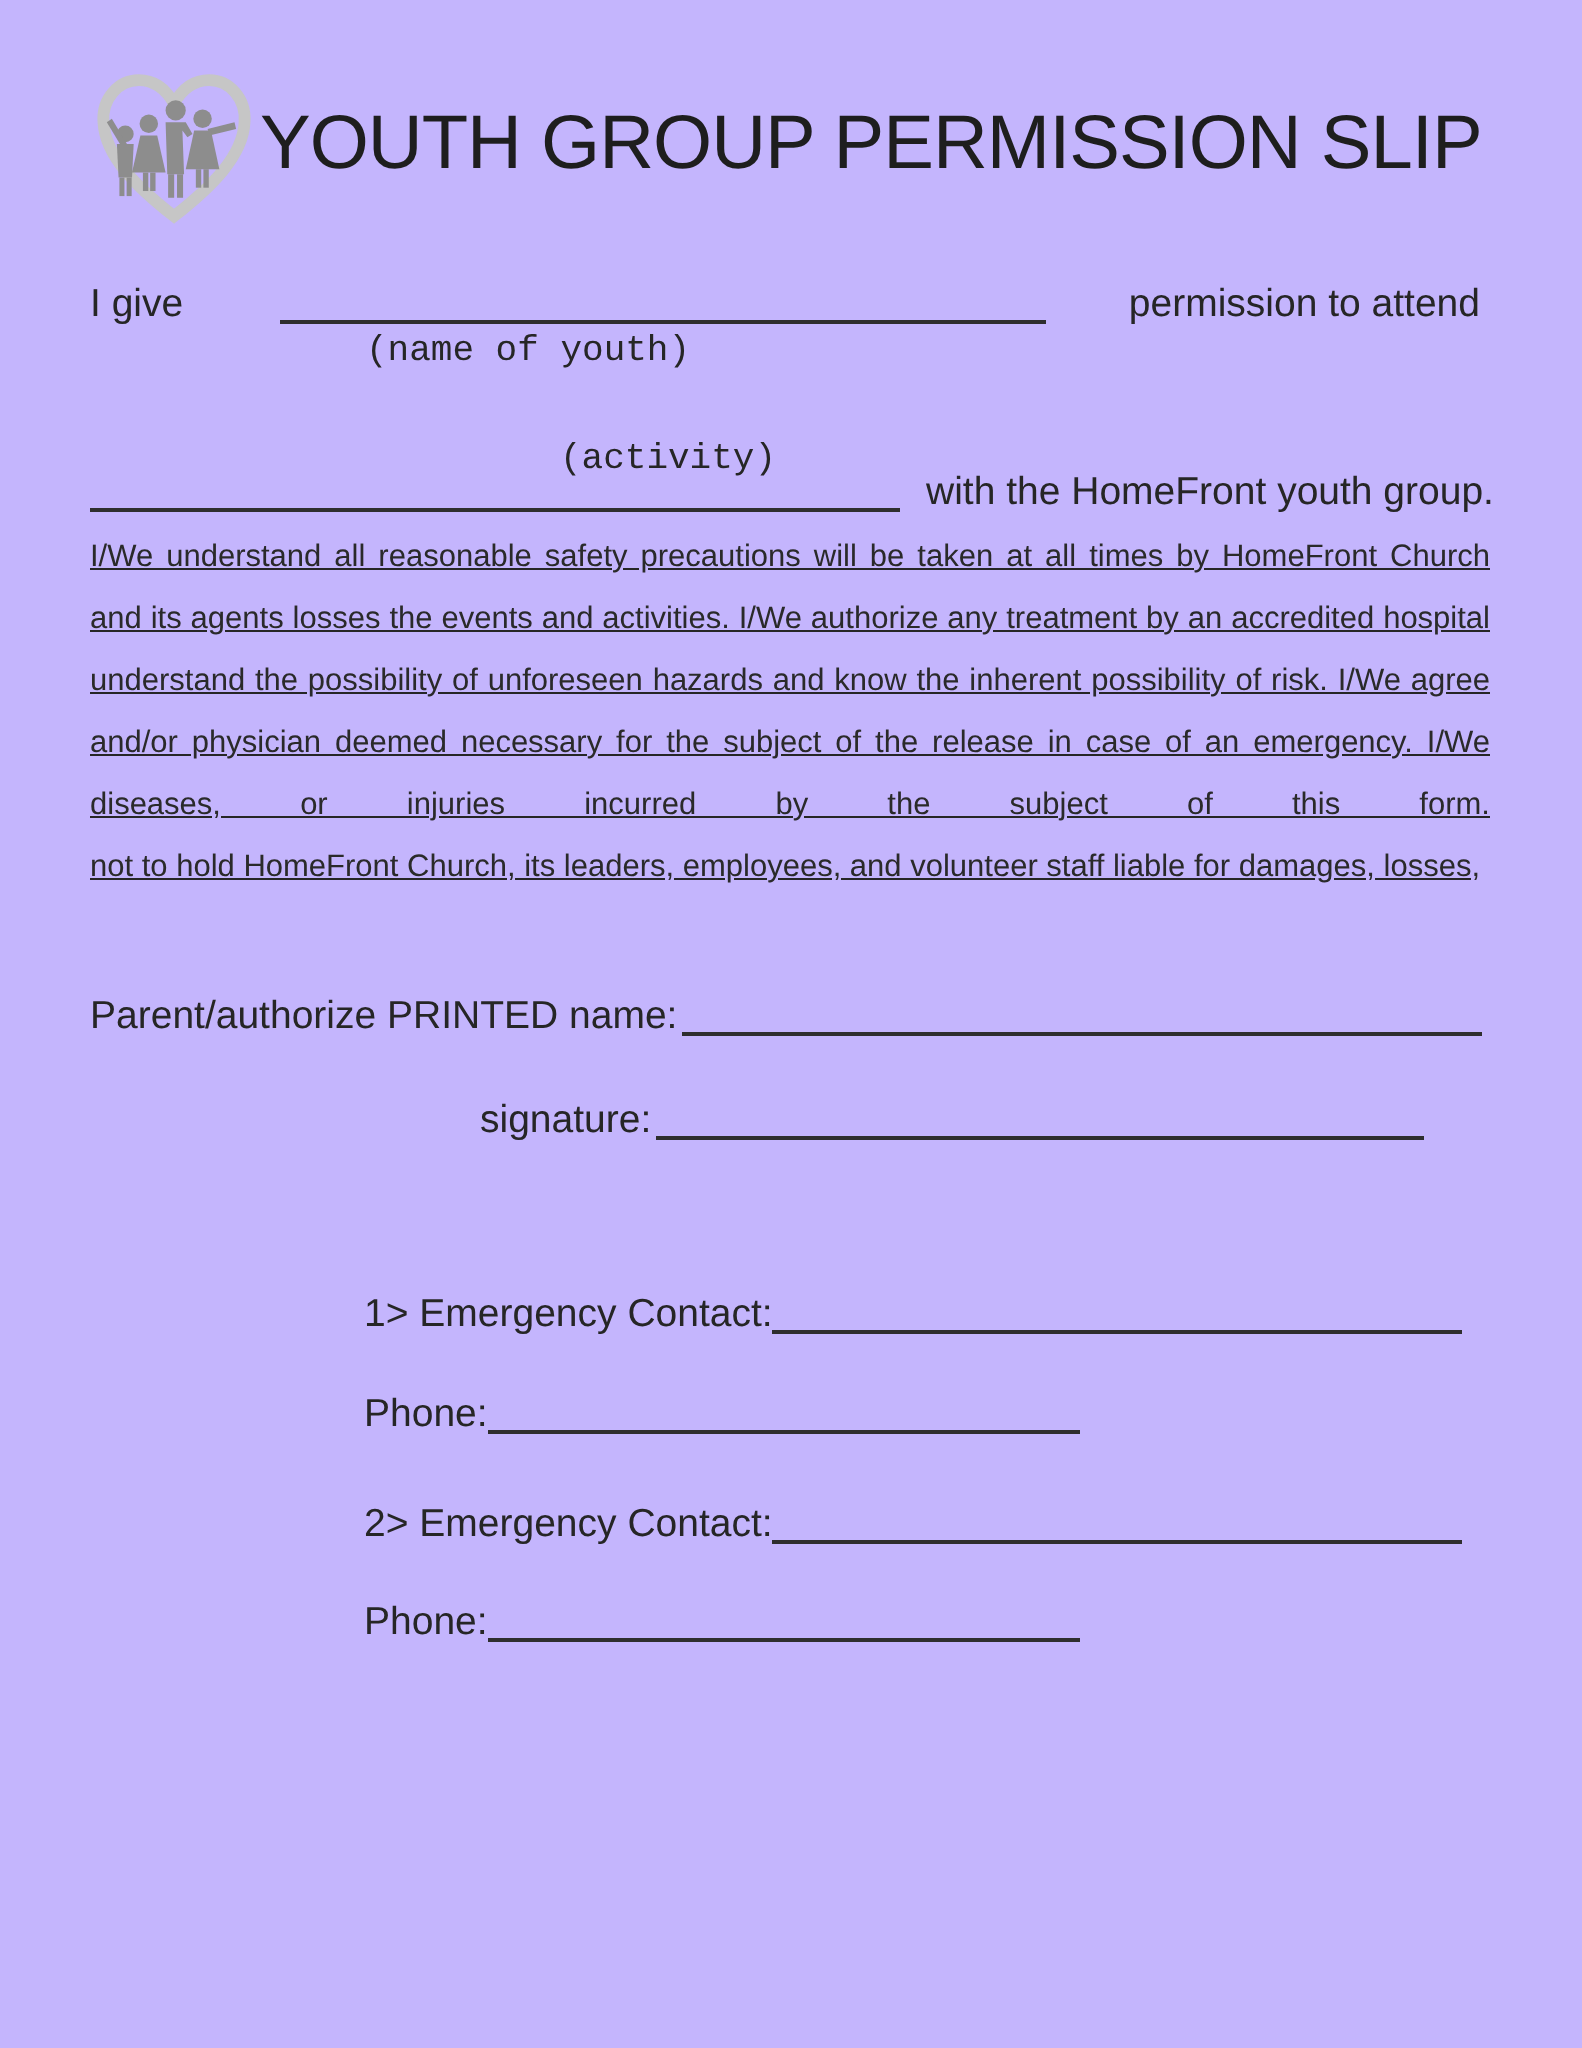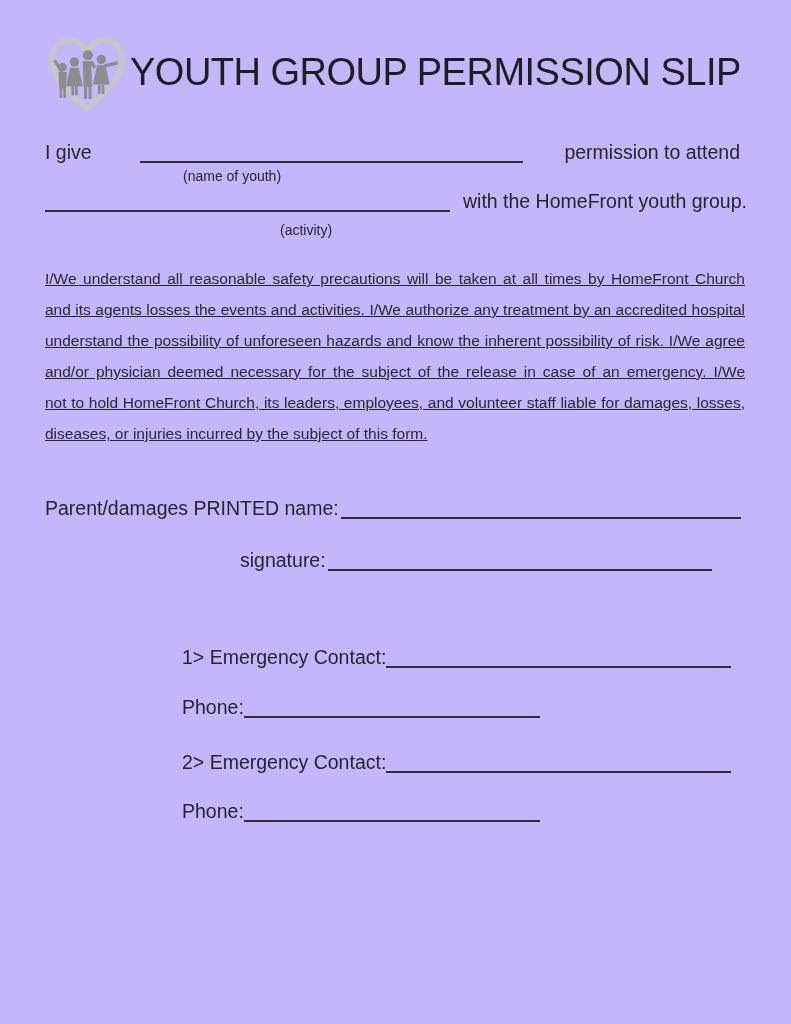--- a/index.html
+++ b/index.html
@@ -36,21 +36,21 @@
     white-space:nowrap;
   }
   .blank {
     display:inline-block;
     height:0;
     border-bottom:2px solid #2e2e2e;
     position:relative;
     top:4px;
   }
   .grow { flex:1 1 auto; }
-  .caption { font-size:14px; line-height:23px; }
+  .caption { font-size:18px; line-height:23px;font-family:Liberation Mono, monospace; }
 
   
   .waiver { width:700px; }
   .waiver-line {
     font-size:15.5px;
     line-height:31px;
     text-align:justify;
     text-align-last:justify;
     color:#2a2a2a;
   }
@@ -94,36 +94,36 @@
   <div class="abs formline" style="left:45px; top:141px; width:695px;gap:41px;">
     <span>I give</span>
     <span class="blank grow" style="margin-left:7px;"></span>
     <span>permission to attend</span>
   </div>
 
   <div class="abs caption" style="left:183px; top:165px;">(name of youth)</div>
 
   <div class="abs formline" style="left:45px; top:190px;">
     <span class="blank" style="width:405px;"></span>
-    <span style="margin-left:13px;">with the HomeFront youth group.</span>
+    <span style="margin-left:13px;margin-top:45px;">with the HomeFront youth group.</span>
   </div>
 
   <div class="abs caption" style="left:280px; top:219px;">(activity)</div>
 
   <div class="abs waiver" style="left:45px; top:263px;text-decoration:underline;">
     <div class="waiver-line">I/We understand all reasonable safety precautions will be taken at all times by HomeFront Church</div>
     <div class="waiver-line">and its agents losses the events and activities. I/We authorize any treatment by an accredited hospital</div>
     <div class="waiver-line">understand the possibility of unforeseen hazards and know the inherent possibility of risk. I/We agree</div>
     <div class="waiver-line">and/or physician deemed necessary for the subject of the release in case of an emergency. I/We</div>
+    <div class="waiver-line">diseases, or injuries incurred by the subject of this form.</div>
     <div class="waiver-line">not to hold HomeFront Church, its leaders, employees, and volunteer staff liable for damages, losses,</div>
-    <div class="waiver-line">diseases, or injuries incurred by the subject of this form.</div>
   </div>
 
   <div class="abs formline" style="left:45px; top:497px; width:696px;">
-    <span>Parent/damages PRINTED name:</span>
+    <span>Parent/authorize PRINTED name:</span>
     <span class="blank grow" style="margin-left:2px;"></span>
   </div>
 
   <div class="abs formline" style="left:240px; top:549px;">
     <span>signature:</span>
     <span class="blank" style="width:384px; margin-left:2px;"></span>
   </div>
 
   <div class="abs" style="left:182px; top:646px;">
     <div class="formline">

